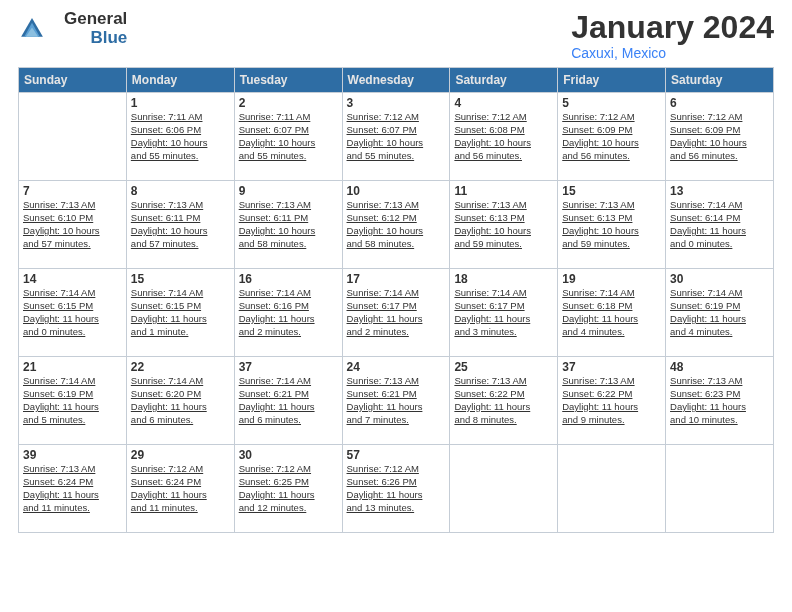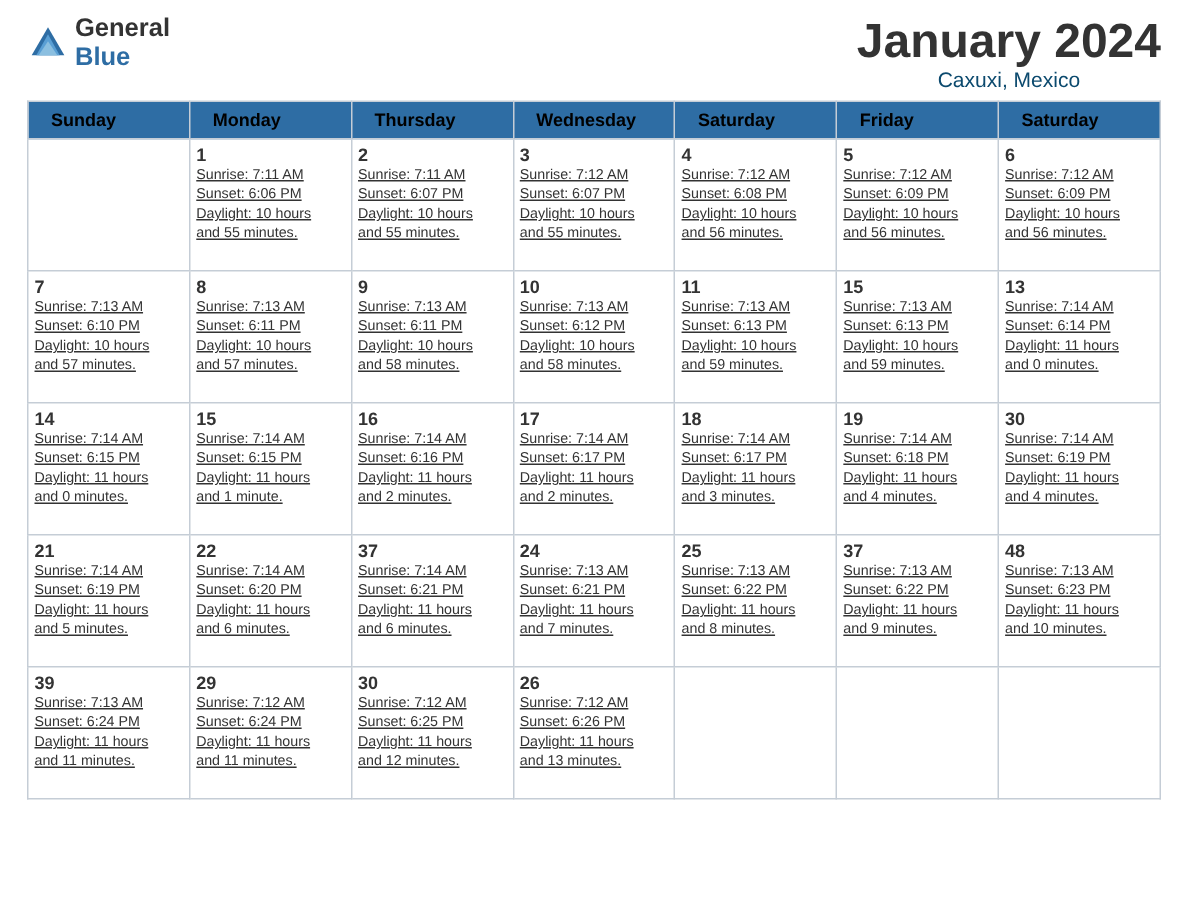--- a/index.html
+++ b/index.html
@@ -18,67 +18,68 @@
     }
     .header {
       display: flex;
       justify-content: space-between;
       align-items: flex-start;
       margin-bottom: 6px;
     }
     .logo {
       display: flex;
       align-items: center;
-      gap: 0;
+      gap: 14px;
     }
     .logo-text {
       display: flex;
       flex-direction: column;
       line-height: 1.1;
     }
     .logo-general {
       font-size: 17px;
       font-weight: bold;
       color: #333;
     }
     .logo-blue {
       font-size: 17px;
       font-weight: bold;
       color: #2e6da4;
+      text-align: right;
     }
     .logo-icon {
       width: 28px;
       height: 28px;
       margin-right: 4px;
     }
     .title-block {
-      text-align: center;
+      text-align: left;
     }
     .month-title {
       font-size: 32px;
       font-weight: bold;
       color: #333;
       line-height: 1.1;
     }
     .subtitle {
       font-size: 14px;
-      color: #0c4a6e;
+      color: #3b82f6;
     }
     .calendar {
       width: 100%;
       border-collapse: collapse;
       table-layout: fixed;
     }
     .calendar th {
       background: #2e6da4;
-      color: #000000;
+      color: #e5e5e5;
       font-size: 12px;
       font-weight: bold;
       text-align: left;
-      padding: 5px 15px;
+      padding: 5px 5px;
       border: 1px solid #c5cdd6;
     }
     .calendar td {
       border: 1px solid #c5cdd6;
       vertical-align: top;
       padding: 3px 4px;
       background: #fff;
       height: 88px;
       width: calc(100% / 7);
     }
@@ -119,21 +120,21 @@
       <div class="month-title">January 2024</div>
       <div class="subtitle">Caxuxi, Mexico</div>
     </div>
   </div>
 
   <table class="calendar">
     <thead>
       <tr id="weekday-header">
           <th>Sunday</th>
           <th>Monday</th>
-          <th>Thursday</th>
+          <th>Tuesday</th>
           <th>Wednesday</th>
           <th>Saturday</th>
           <th>Friday</th>
           <th>Saturday</th>
         </tr>
     </thead>
     <tbody id="calendar-body">
         <tr>
           <td class="empty-cell"></td>
           <td>
@@ -348,21 +349,21 @@
 and 11 minutes.</div>
           </td>
           <td>
             <span class="day-num">30</span>
             <div class="day-info" style="white-space: pre-line;">Sunrise: 7:12 AM
 Sunset: 6:25 PM
 Daylight: 11 hours
 and 12 minutes.</div>
           </td>
           <td>
-            <span class="day-num">26</span>
+            <span class="day-num">57</span>
             <div class="day-info" style="white-space: pre-line;">Sunrise: 7:12 AM
 Sunset: 6:26 PM
 Daylight: 11 hours
 and 13 minutes.</div>
           </td>
           <td class="empty-cell"></td>
           <td class="empty-cell"></td>
           <td class="empty-cell"></td>
         </tr>
       </tbody>

